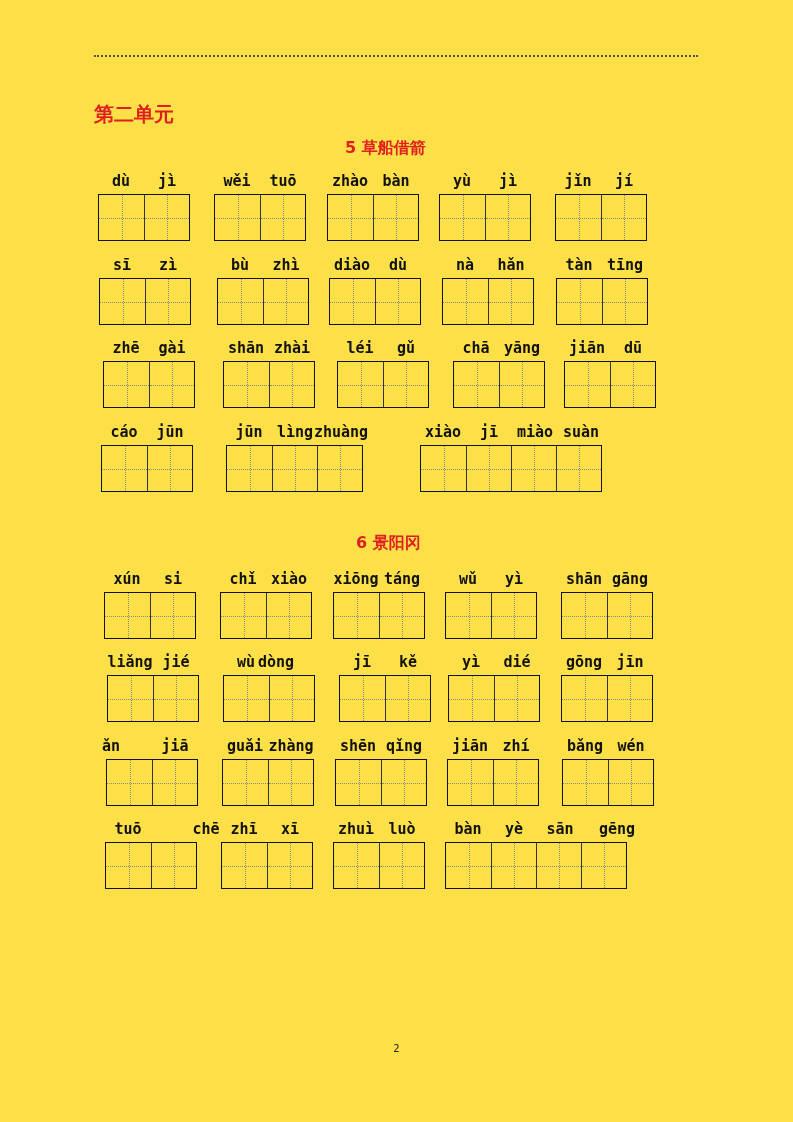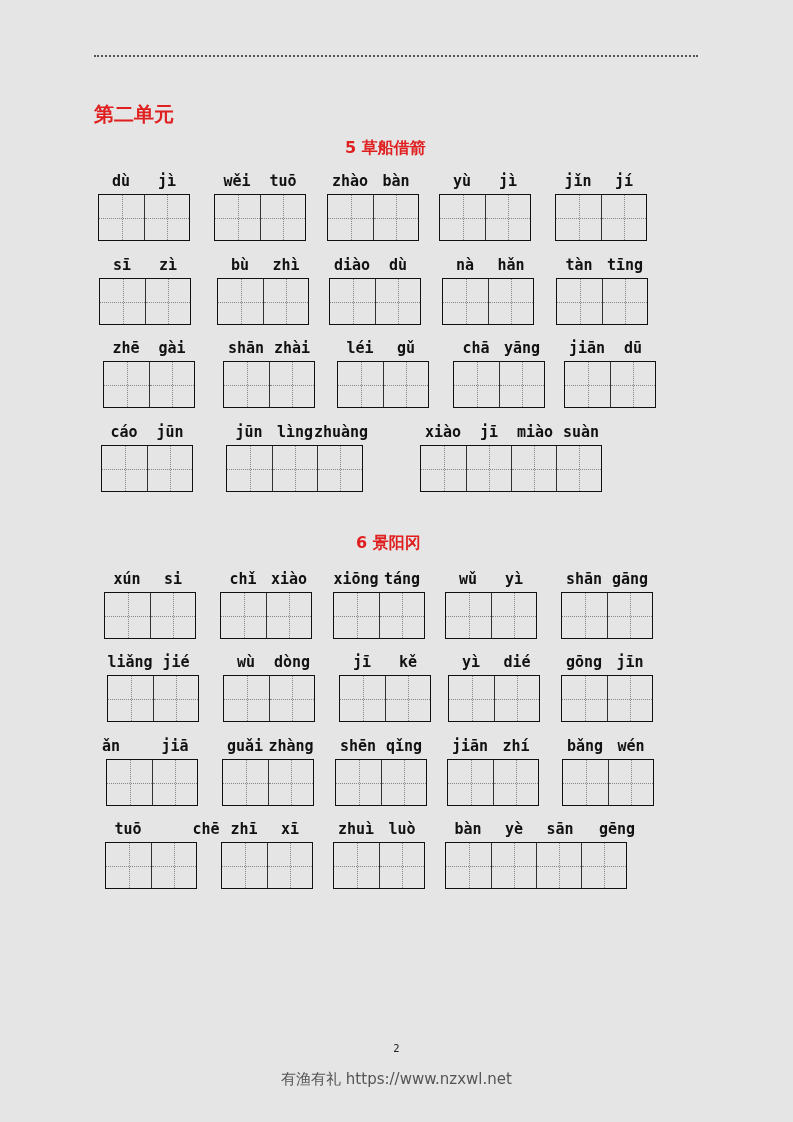--- a/index.html
+++ b/index.html
@@ -1,17 +1,17 @@
 <!DOCTYPE html>
 <html><head>
 <meta charset="utf-8">
 <style>
   html, body { margin: 0; padding: 0; background: #ffffff; }
   body { width: 793px; height: 1122px; position: relative; overflow: hidden; }
-  .page { position: absolute; left: 0; top: 0; width: 793px; height: 1122px; background: #e5e5e5; }
+  .page { position: absolute; left: 0; top: 0; width: 793px; height: 1122px; background: #fde047; }
   .top-rule { position: absolute; left: 94px; top: 55px; width: 604px; height: 0; border-top: 2px dotted #555; }
   .unit-title { position: absolute; left: 94px; top: 101px; font-family: "DejaVu Sans", sans-serif; font-weight: bold; font-size: 20px; color: #e02020; letter-spacing: 0px; }
   .lesson-title { position: absolute; font-family: "DejaVu Sans", sans-serif; font-weight: bold; font-size: 16px; color: #e02020; white-space: nowrap; }
   .group { position: absolute; }
   .pinyin-row { position: absolute; left: 0; top: 0; height: 22px; white-space: nowrap; }
   .py { position: absolute; top: 0; font-family: "DejaVu Sans Mono", monospace; font-weight: bold; font-size: 15px; color: #111; transform: translateX(-50%); white-space: nowrap; }
   .boxes { position: absolute; left: 0; top: 22px; display: flex; border: 1.3px solid #111; height: 45px; }
   .cell { position: relative; width: 45px; height: 45px; box-sizing: border-box; }
   .cell + .cell { border-left: 1.3px solid #333; }
   .cell .h { position: absolute; left: 0; right: 0; top: 50%; border-top: 1px dotted #888; }
@@ -425,21 +425,21 @@
           </div>
           <div class="cell">
             <div class="h"></div>
             <div class="v"></div>
           </div>
         </div>
       </div>
       <div class="group" style="left: 223px; top: 653px;">
         <div class="pinyin-row">
           <span class="py" style="left: 23px;">wù</span>
-          <span class="py" style="left: 69px; text-align: right;">dòng</span>
+          <span class="py" style="left: 53px; text-align: right;">dòng</span>
         </div>
         <div class="boxes">
           <div class="cell">
             <div class="h"></div>
             <div class="v"></div>
           </div>
           <div class="cell">
             <div class="h"></div>
             <div class="v"></div>
           </div>
@@ -643,14 +643,13 @@
           </div>
           <div class="cell">
             <div class="h"></div>
             <div class="v"></div>
           </div>
         </div>
       </div>
     </div>
 
   <div class="page-num">2</div>
-  <div class="footer">有渔有礼 https://www.nzxwl.net</div>
 </div>
 
 </body></html>

